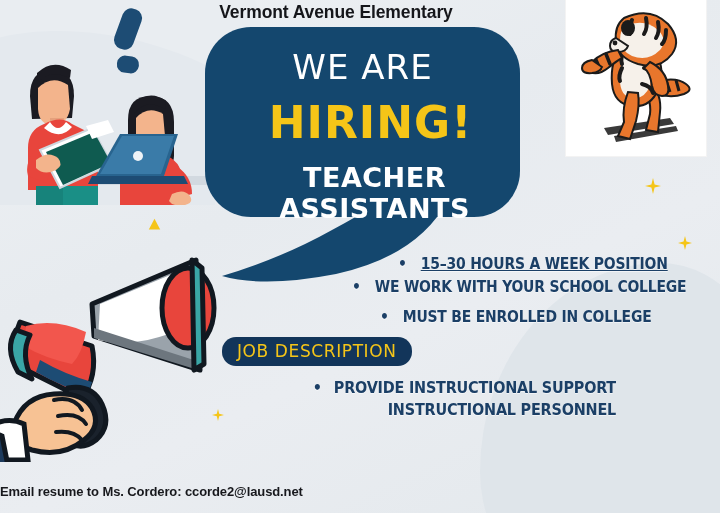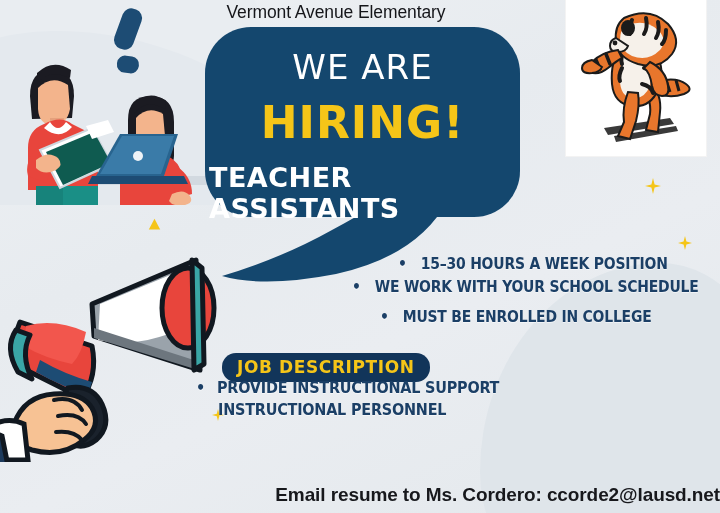--- a/index.html
+++ b/index.html
@@ -17,21 +17,21 @@
     position:absolute;right:-60px;bottom:-110px;width:300px;height:360px;
     background:#dfe5ea;border-radius:60% 40% 46% 54% / 58% 44% 56% 42%;
   }
   .bg-curve-top{
     position:absolute;left:-40px;top:-70px;width:300px;height:190px;
     background:#e9edf1;border-radius:50% 50% 60% 40% / 60% 50% 50% 40%;
   }
   
   .school-name{
     position:absolute;left:0;top:2px;width:672px;text-align:center;
-    font-size:17.5px;font-weight:normal;color:#15161a;letter-spacing:-.1px;
+    font-size:17.5px;font-weight:bold;color:#15161a;letter-spacing:-.1px;
   }
   
   .tiger-card{
     position:absolute;left:566px;top:0px;width:140px;height:156px;
     background:#ffffff;box-shadow:0 0 0 1px #f3f3f3;
   }
   .tiger-card svg{display:block;width:140px;height:156px;}
   
   .bubble{
     position:absolute;left:205px;top:27px;width:315px;height:190px;
@@ -40,62 +40,62 @@
   .bubble-tail{
     position:absolute;left:218px;top:170px;width:230px;height:115px;z-index:2;
   }
   .bubble-tail svg{display:block;}
   .we-are{
     position:absolute;left:0;top:20px;width:100%;text-align:center;
     color:#ffffff;font-size:34px;font-weight:normal;letter-spacing:1px;
     font-family:"DejaVu Sans",sans-serif;
   }
   .hiring{
-    position:absolute;left:0;top:70px;width:100%;text-align:center;
+    position:absolute;left:8px;top:70px;width:100%;text-align:center;
     color:#f5c518;font-size:44px;font-weight:bold;letter-spacing:1px;
     font-family:"DejaVu Sans",sans-serif;
   }
   .teacher-assistants{
-    position:absolute;left:4px;top:135px;width:100%;text-align:left;
+    position:absolute;left:12px;top:135px;width:100%;text-align:center;
     color:#ffffff;font-size:27px;font-weight:bold;letter-spacing:.5px;
     font-family:"DejaVu Sans",sans-serif;
   }
   
   .reqs{position:absolute;left:330px;top:255px;width:380px;z-index:4;}
   .req-line{
     color:#1b3f66;font-weight:bold;font-size:15.5px;letter-spacing:-.2px;
     font-family:"DejaVu Sans Condensed","DejaVu Sans",sans-serif;
     white-space:nowrap;margin-bottom:5px;
     text-shadow:0 1px 0 rgba(255,255,255,.55);
   }
-  .req-1{padding-left:68px;}
+  .req-1{padding-left:68px;text-decoration:underline;}
   .req-2{padding-left:22px;}
   .req-3{padding-left:50px;margin-top:12px;}
   .req-line .dot{display:inline-block;margin-right:14px;}
   
   .jd-badge{
-    position:absolute;left:222px;top:353px;z-index:4;
+    position:absolute;left:222px;top:337px;z-index:4;
     background:#12355a;border-radius:14px;padding:4px 15px 5px 15px;
-    color:#f5c518;font-size:17px;font-weight:bold;letter-spacing:.6px;
-    font-family:"DejaVu Sans",sans-serif;
-  }
-  
-  .duties{position:absolute;left:196px;top:378px;width:420px;z-index:4;}
+    color:#f5c518;font-size:17px;font-weight:normal;letter-spacing:.6px;
+    font-family:"DejaVu Sans",sans-serif;
+  }
+  
+  .duties{position:absolute;left:196px;top:378px;width:420px;z-index:4;text-align:right;}
   .duty-line{
     color:#1b3f66;font-weight:bold;font-size:16px;letter-spacing:-.2px;
     font-family:"DejaVu Sans Condensed","DejaVu Sans",sans-serif;
     white-space:nowrap;margin-bottom:3px;
     text-shadow:0 1px 0 rgba(255,255,255,.55);
   }
   .duty-line .dot{display:inline-block;margin-right:12px;}
   .duty-cont{padding-left:22px;}
   
   .email-line{
-    position:absolute;left:0;top:484px;width:720px;text-align:right;z-index:5;
-    font-size:19px;font-weight:bold;color:#17181c;letter-spacing:-.1px;
+    position:absolute;left:0;top:484px;width:720px;text-align:left;z-index:5;
+    font-size:13px;font-weight:bold;color:#17181c;letter-spacing:-.1px;
   }
   
   .sparkle{position:absolute;z-index:4;}
   .sparkle svg{display:block;}
   
   .people-art{position:absolute;left:0;top:0;width:215px;height:205px;z-index:2;}
   .megaphone-art{position:absolute;left:-4px;top:212px;width:240px;height:250px;z-index:2;}
   .people-art svg,.megaphone-art svg{display:block;}
 </style>
 </head>
@@ -237,21 +237,21 @@
       </svg>
   </div>
   <div class="sparkle" style="left:212px;top:409px;">
     <svg width="12" height="12" viewBox="0 0 16 16">
         <path d="M8 0 L9.6 6.4 L16 8 L9.6 9.6 L8 16 L6.4 9.6 L0 8 L6.4 6.4 Z" fill="#f5c518"></path>
       </svg>
   </div>
 
   <div class="reqs">
     <div class="req-line req-1"><span class="dot">•</span><span>15–30 HOURS A WEEK POSITION</span></div>
-    <div class="req-line req-2"><span class="dot">•</span><span>WE WORK WITH YOUR SCHOOL SCHEDULE</span></div>
+    <div class="req-line req-2"><span class="dot">•</span><span>WE WORK WITH YOUR SCHOOL COLLEGE</span></div>
     <div class="req-line req-3"><span class="dot">•</span><span>MUST BE ENROLLED IN COLLEGE</span></div>
   </div>
 
   <div class="jd-badge">JOB  DESCRIPTION</div>
 
   <div class="duties">
     <div class="duty-line"><span class="dot">•</span><span>PROVIDE INSTRUCTIONAL SUPPORT</span></div>
     <div class="duty-line duty-cont">INSTRUCTIONAL PERSONNEL</div>
   </div>
 

